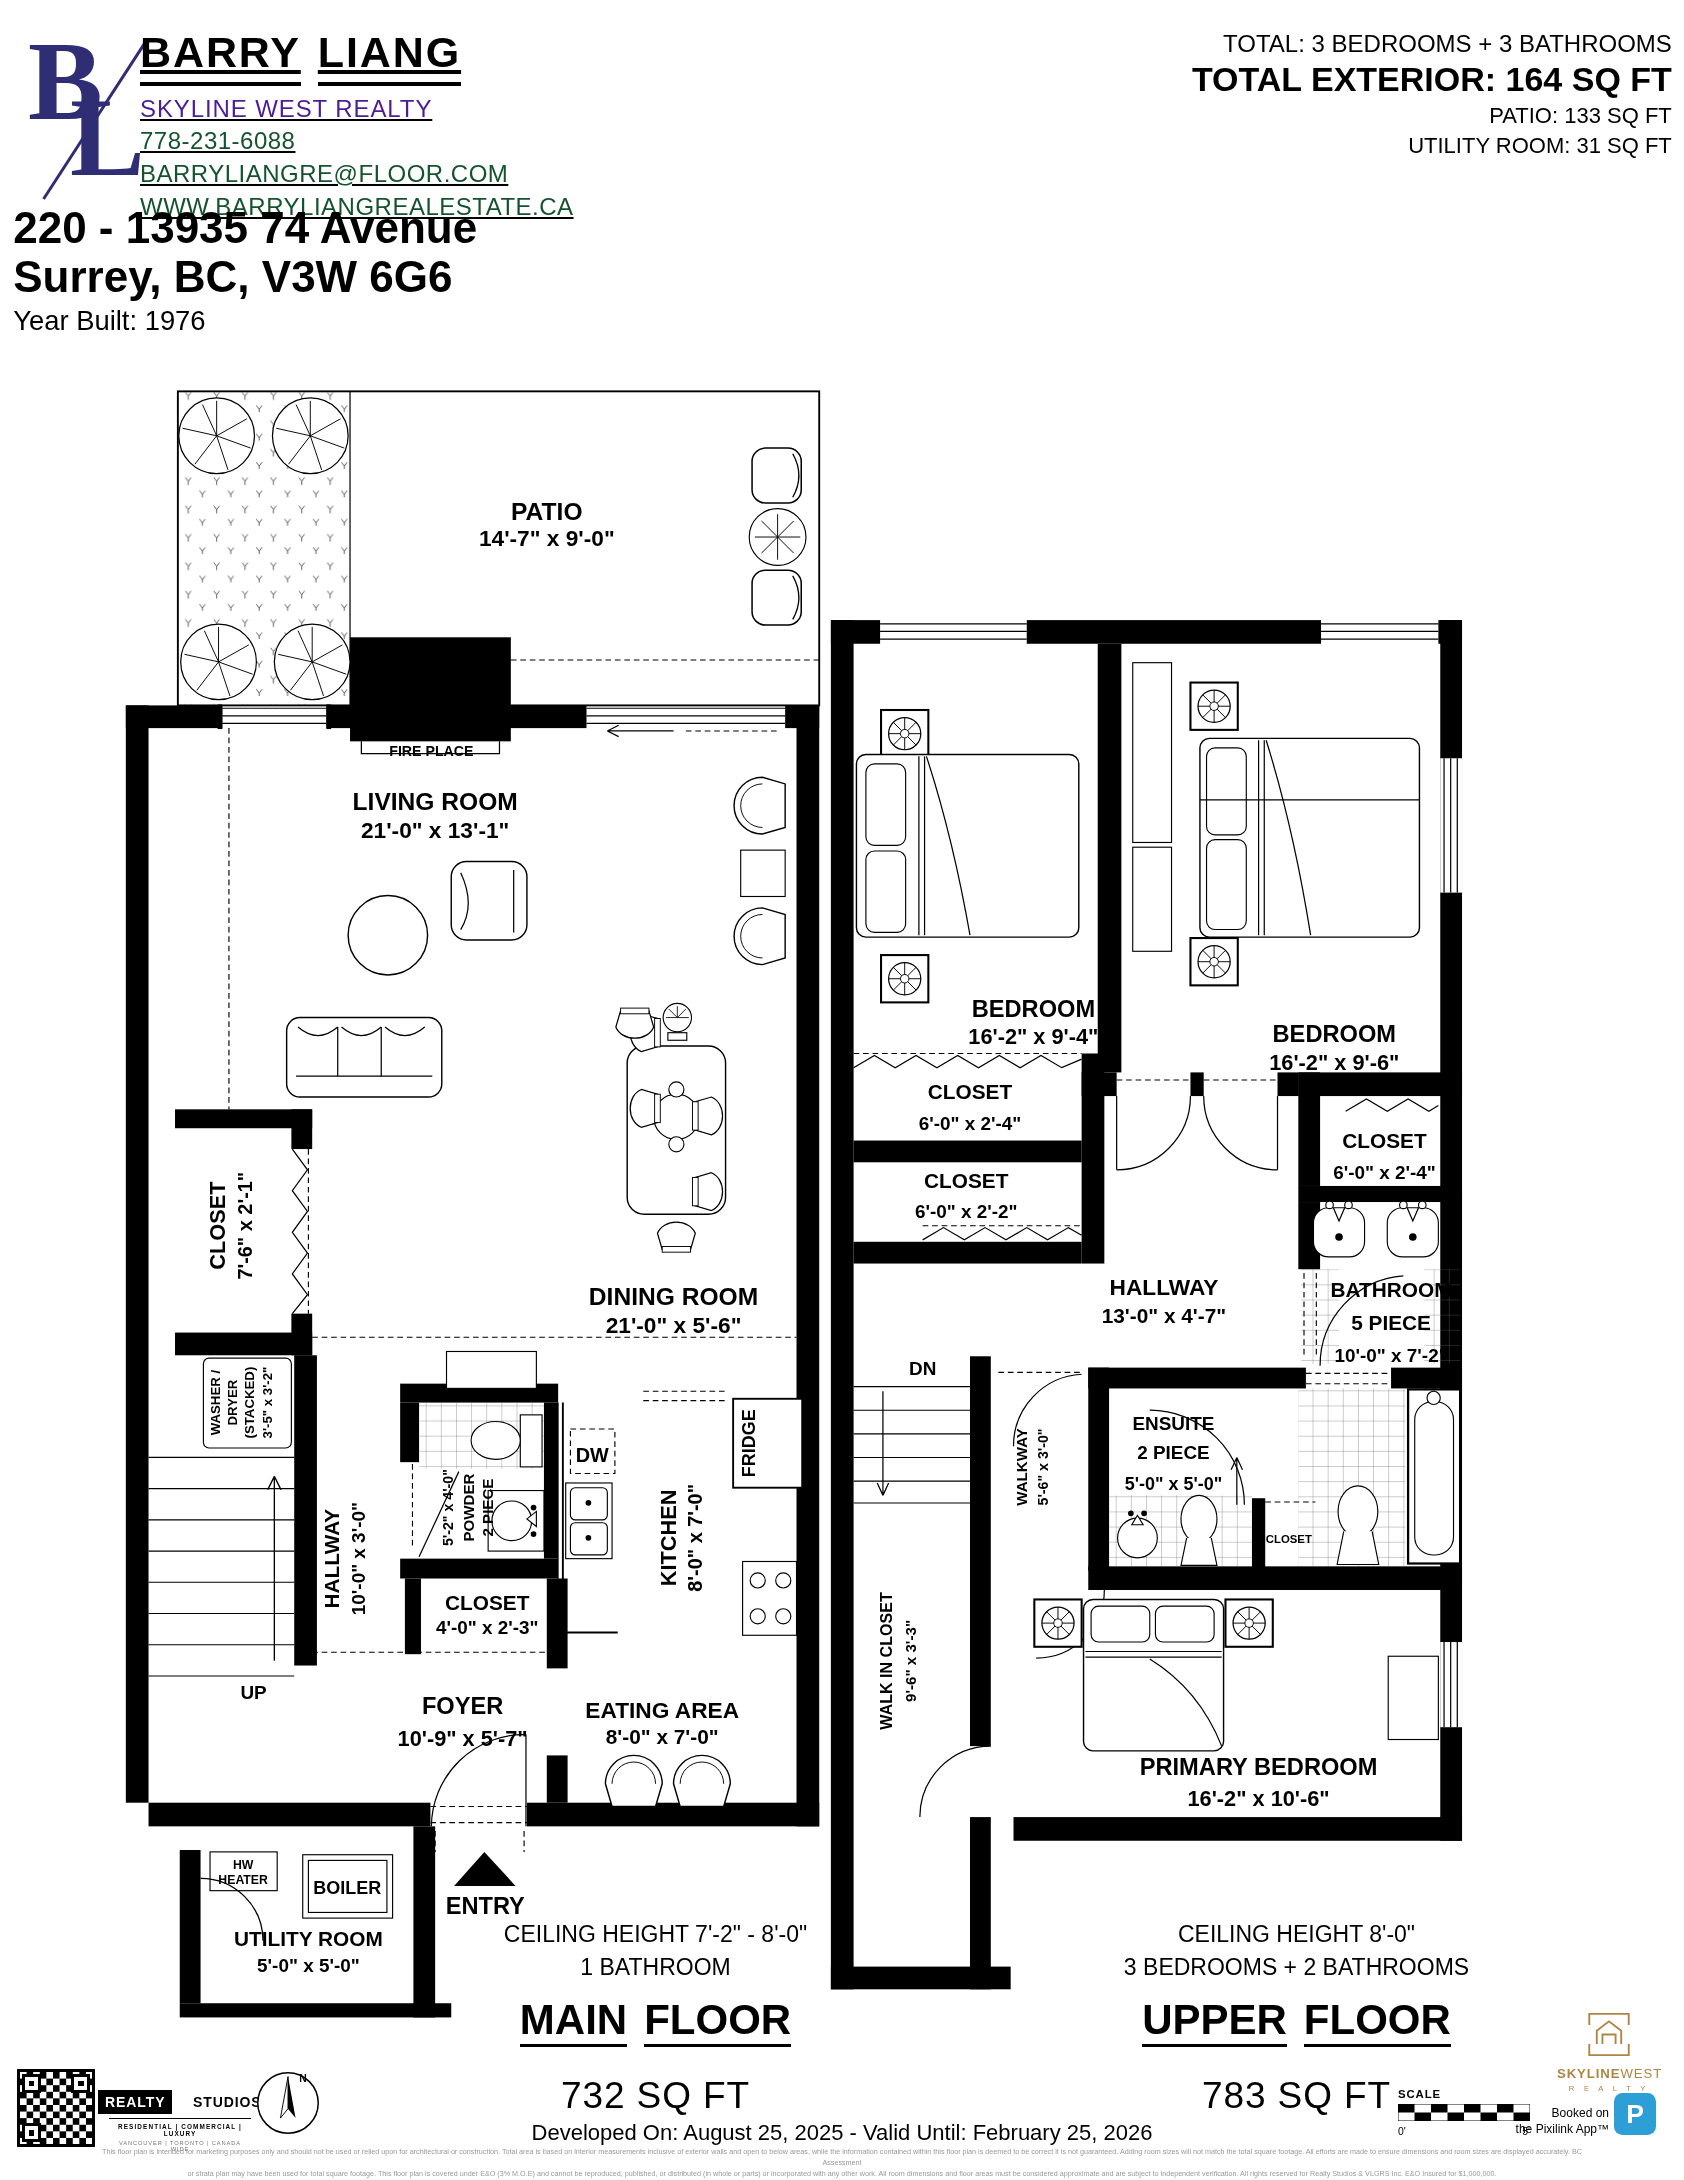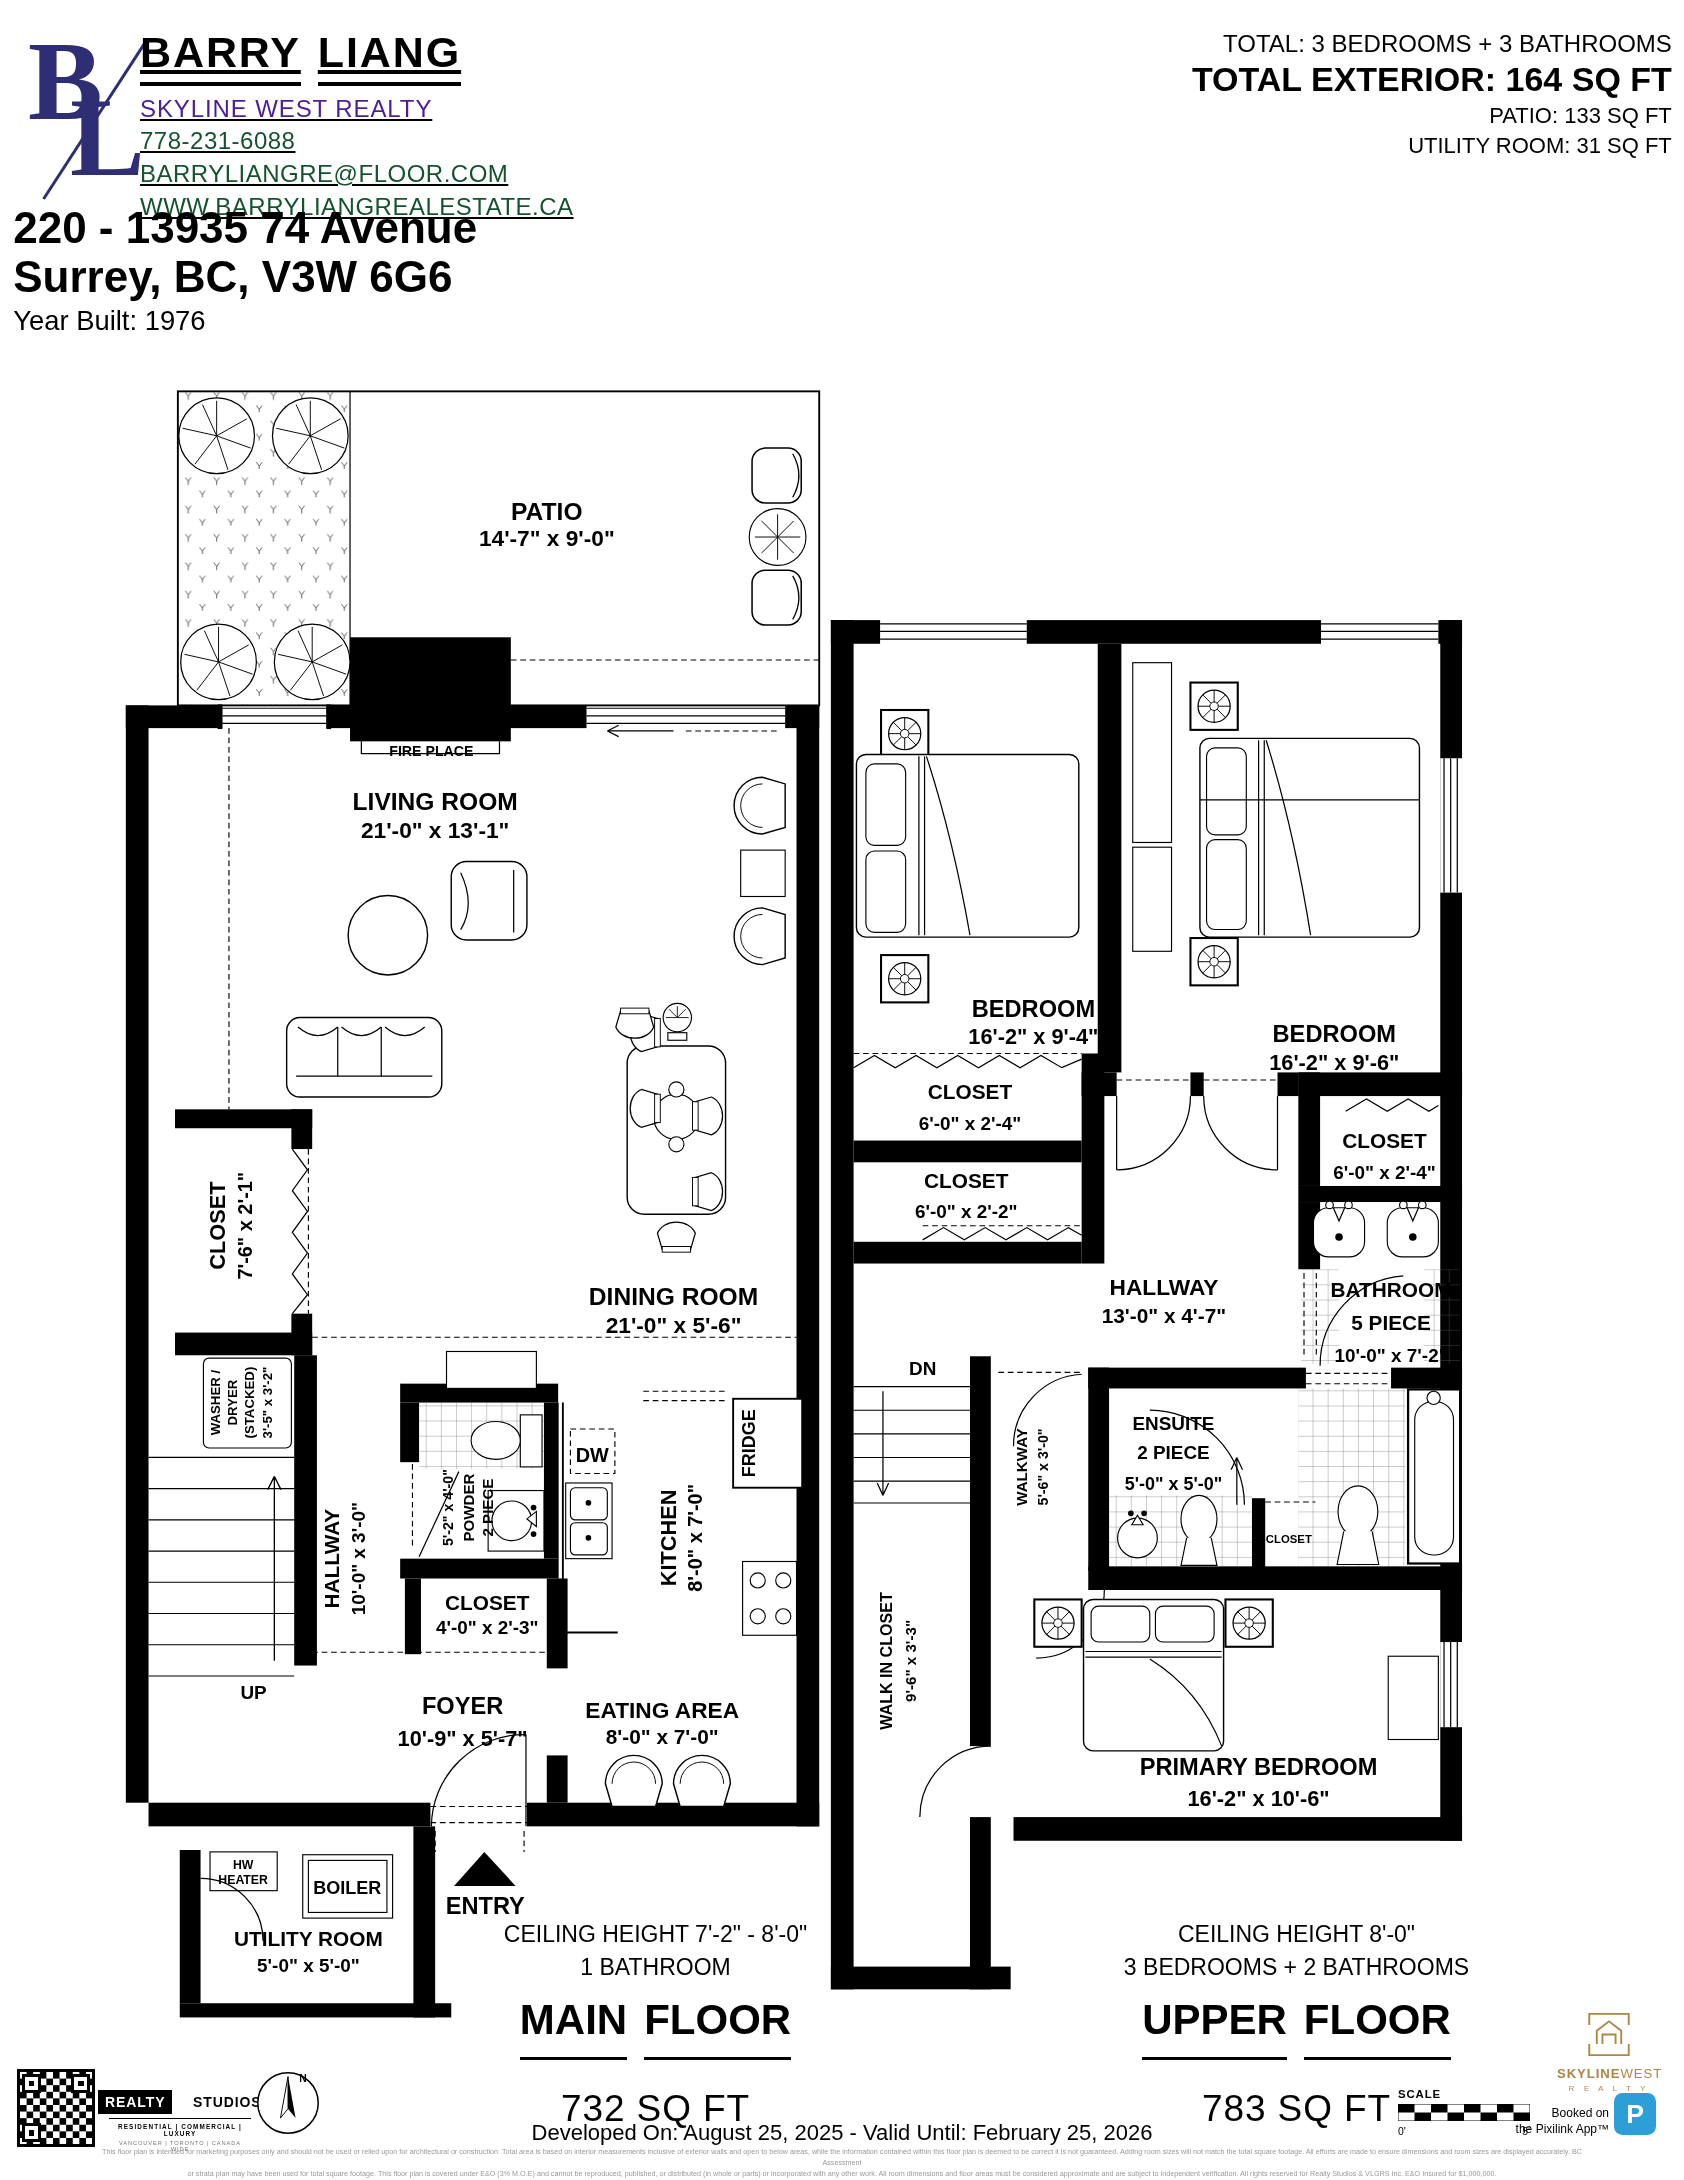--- a/index.html
+++ b/index.html
@@ -35,21 +35,21 @@
   .ln{stroke:#000;stroke-width:2;fill:none;}
   .ln1{stroke:#000;stroke-width:1.3;fill:none;}
   .dash1{stroke:#000;stroke-width:1.2;fill:none;stroke-dasharray:6 4;}
   .furn{fill:#fff;stroke:#000;stroke-width:1.5;}
   .furn1{fill:#fff;stroke:#000;stroke-width:1.2;}
   
   .sum{position:absolute;text-align:center;width:511px;}
   .sum-ceil{font-size:23px;}
   .sum-rooms{font-size:23px;margin-top:5.7px;}
   .sum-title{font-size:42px;font-weight:700;margin-top:15px;display:flex;justify-content:center;gap:17px;}
-  .sum-title span{border-bottom:3.8px solid #000;padding-bottom:13px;}
+  .sum-title span{border-bottom:3.8px solid #000;padding-bottom:0;}
   .sum-area{font-size:37px;margin-top:28px;letter-spacing:0.9px;}
   
   .qr{left:17px;top:2069px;width:78px;height:78px;border:3.8px solid #000;box-sizing:border-box;
       background:repeating-conic-gradient(#000 0 25%,#fff 0 50%) 0 0/13.2px 13.2px;position:absolute;}
   .qr .f{position:absolute;width:19px;height:19px;border:3.8px solid #000;background:#fff;box-sizing:border-box;}
   .qr .f i{position:absolute;left:3.8px;top:3.8px;width:5.7px;height:5.7px;background:#000;display:block;}
   .rs{left:109px;top:2090px;width:142px;text-align:center;position:absolute;}
   .rs-row{display:flex;justify-content:center;align-items:center;gap:21px;}
   .rs-box{background:#000;color:#fff;font-weight:700;font-size:14px;padding:3.8px 6.6px;letter-spacing:0.9px;}
   .rs-txt{font-weight:700;font-size:14px;letter-spacing:0.9px;}

